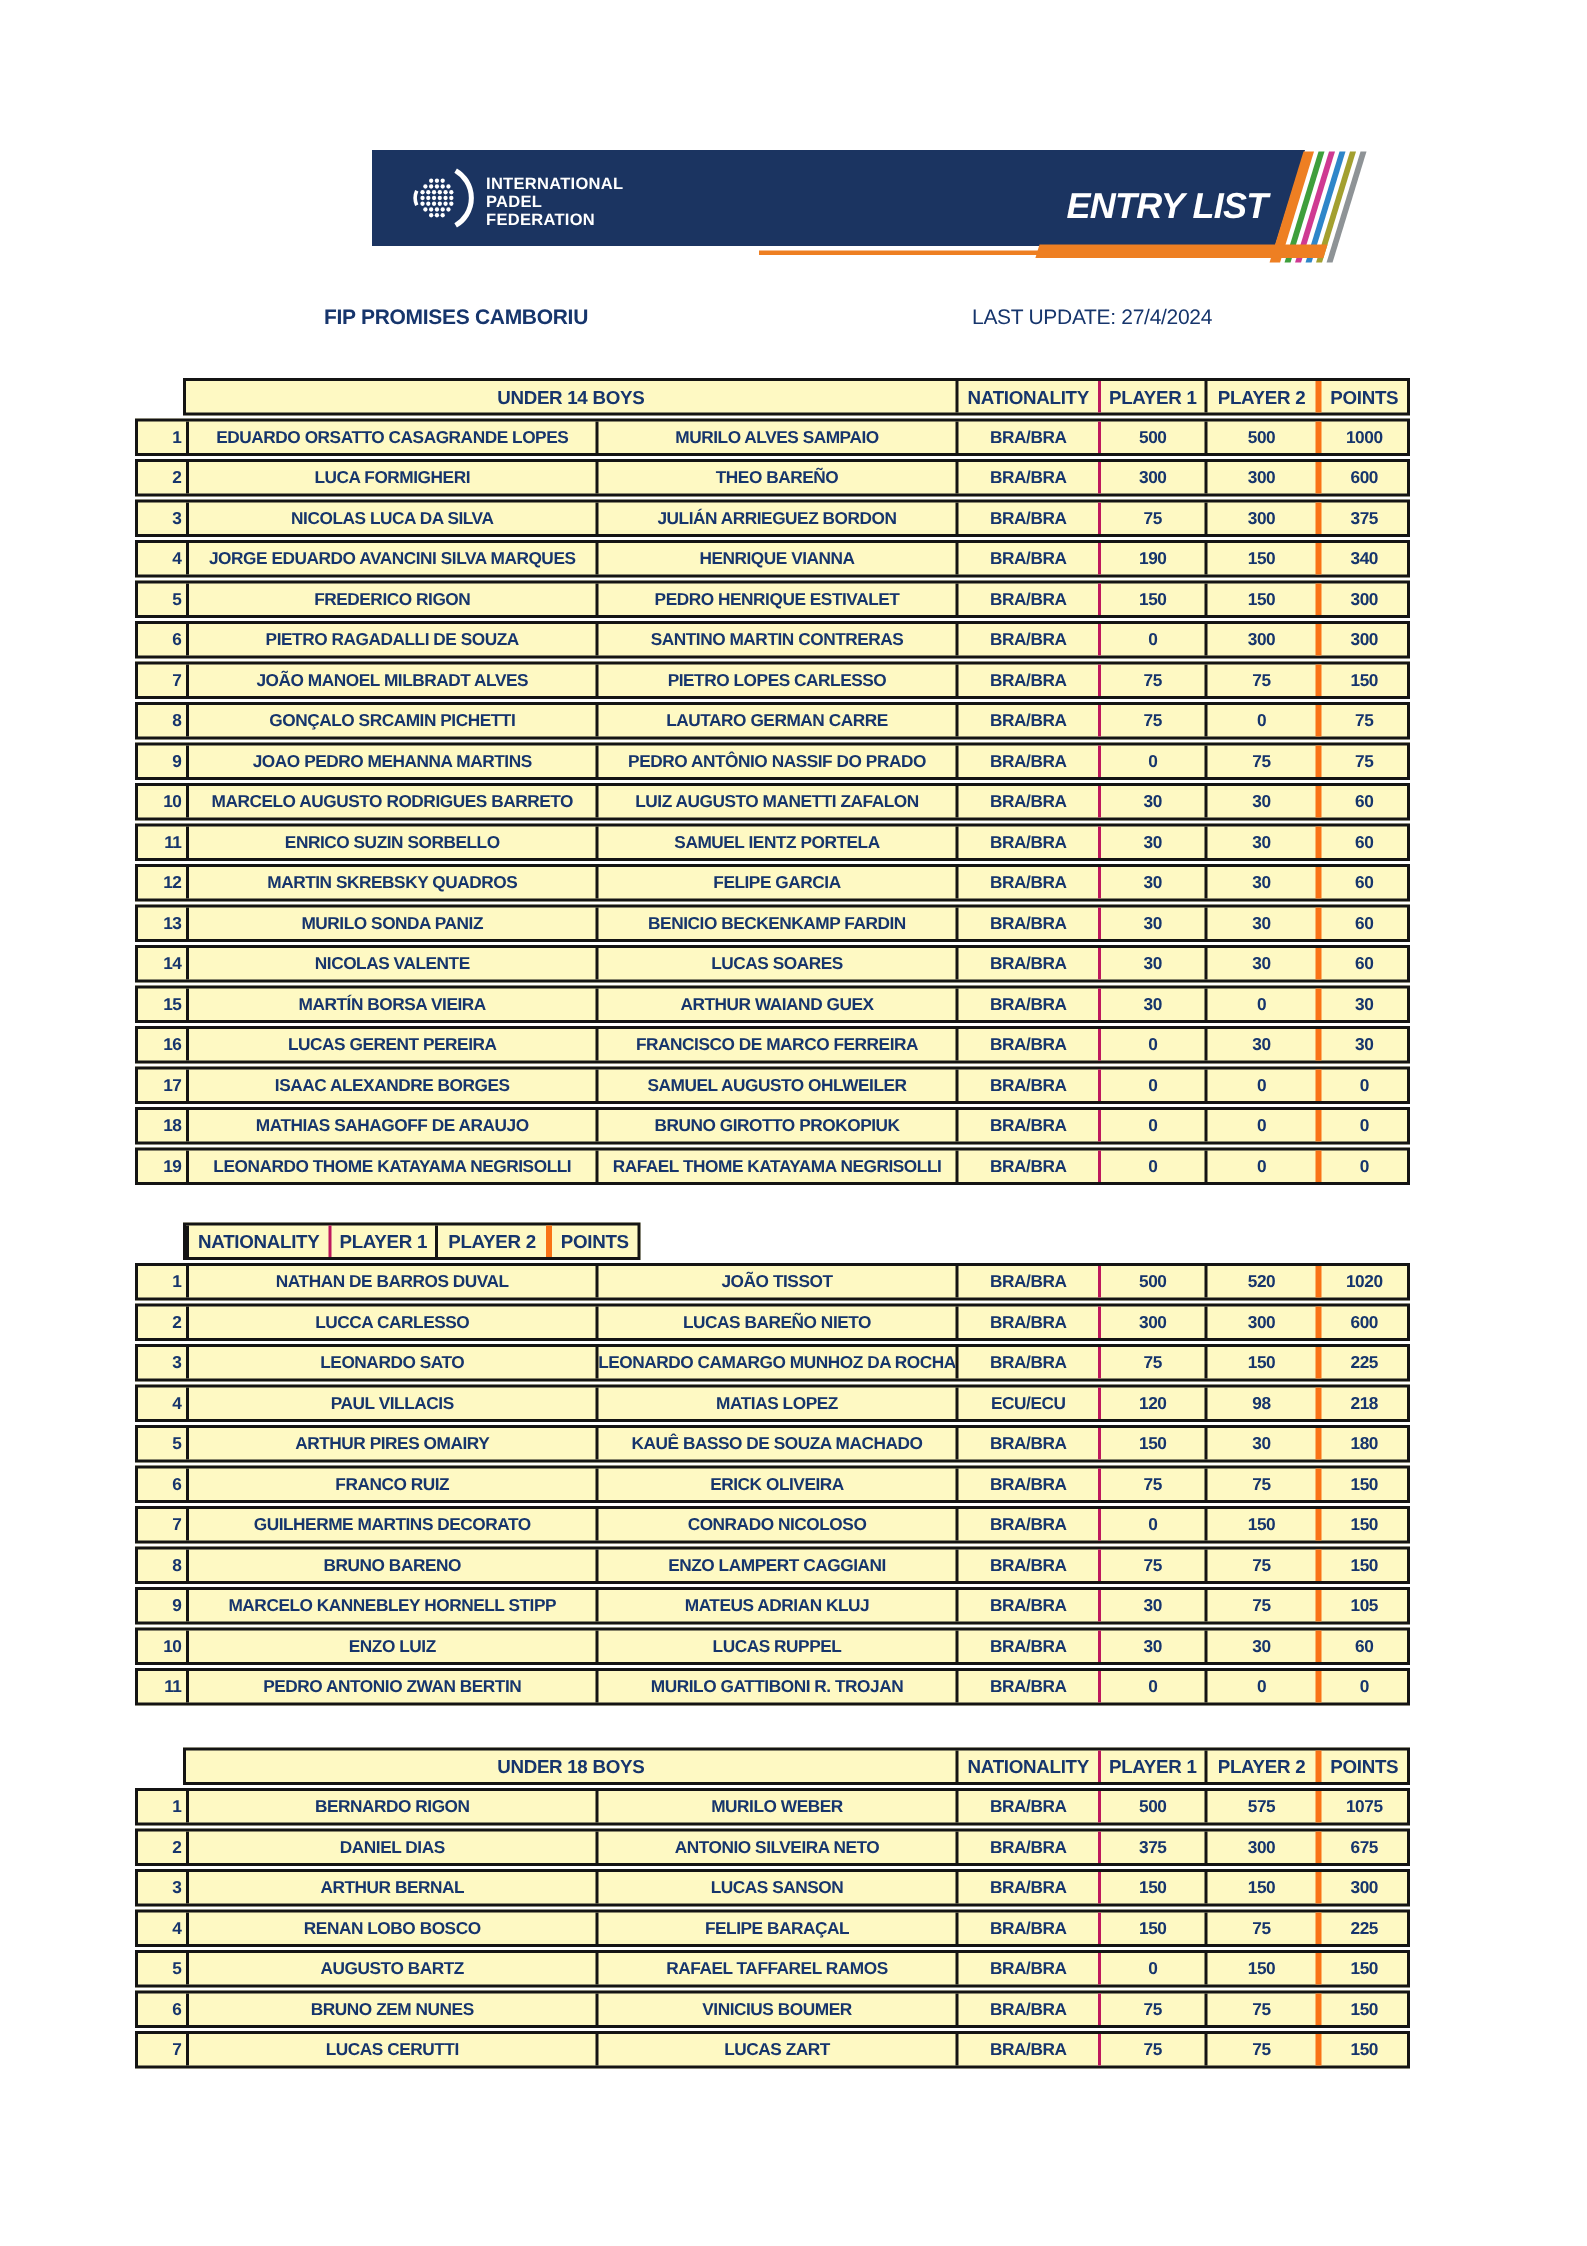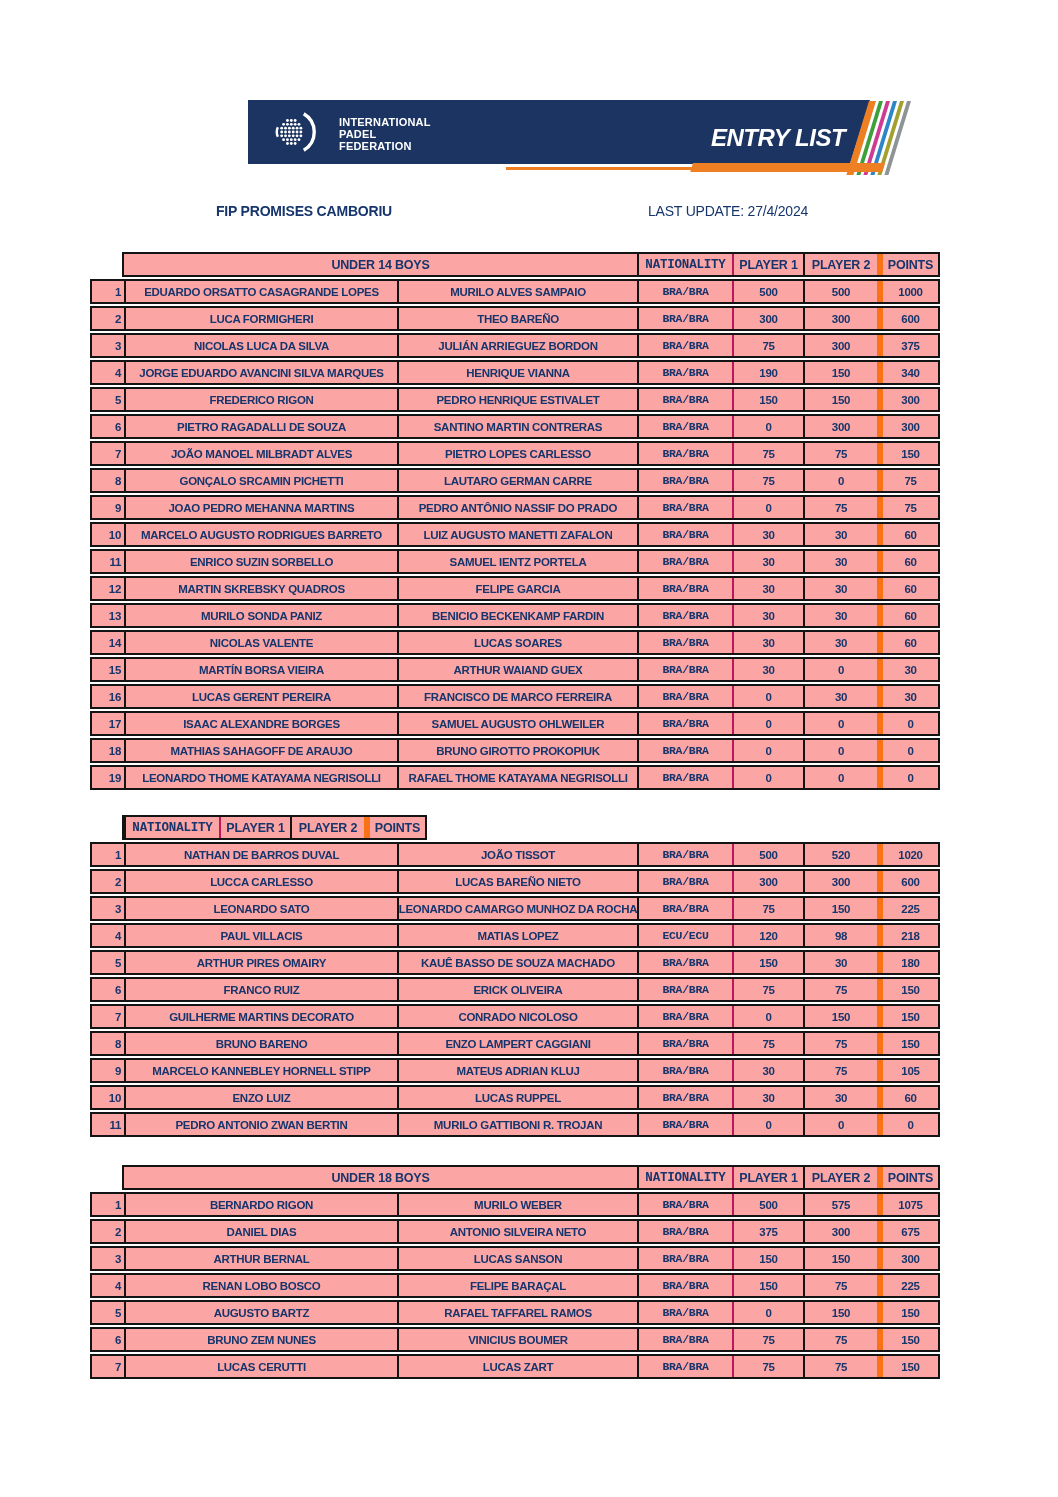--- a/index.html
+++ b/index.html
@@ -27,21 +27,21 @@
   }
   .orange-line{position:absolute;left:258px;top:67px;width:195px;height:3px;background:#ee7f22;}
   .entry-title{
     position:absolute;left:455px;top:24px;width:150px;
     color:#ffffff;font-style:italic;font-weight:bold;
     font-size:24px;letter-spacing:-0.5px;font-stretch:condensed;
     text-align:center;white-space:nowrap;
   }
   .logo{position:absolute;left:26px;top:8px;display:flex;align-items:center;}
   .logo-text{
-    margin-left:17px;color:#ffffff;font-weight:bold;
+    margin-left:2px;color:#ffffff;font-weight:bold;
     font-size:11px;line-height:12px;letter-spacing:0.2px;font-stretch:condensed;
     white-space:nowrap;
   }
 
   
   .event-title{
     position:absolute;left:180px;top:203px;
     font-size:14px;font-weight:bold;letter-spacing:-0.2px;font-stretch:condensed;white-space:nowrap;margin-left:36px;
   }
   .last-update{
@@ -49,37 +49,37 @@
     font-size:14px;font-weight:normal;letter-spacing:-0.2px;font-stretch:condensed;white-space:nowrap;
   }
 
   
   .tbl{position:absolute;left:90px;}
   #t0{top:252px;} #t1{top:815px;} #t2{top:1165px;}
   .hrow{display:flex;margin-bottom:2px;}
   .spacer{width:32px;}
   .hbox,.drow{
     display:flex;height:25px;box-sizing:border-box;
-    border:2px solid #141414;background:#fca5a5;
+    border:2px solid #141414;background:#fef9c3;
   }
   .drow{margin-bottom:2px;}
   .cell{
     display:flex;align-items:center;justify-content:center;
     box-sizing:border-box;height:100%;
     font-weight:bold;font-size:11.5px;letter-spacing:-0.3px;font-stretch:condensed;
     white-space:nowrap;overflow:hidden;color:#16356c;
   }
   .hbox .cell{font-size:12.5px;letter-spacing:-0.2px;}
   .c-num{width:32px;justify-content:flex-end;padding-right:3px;}
   .c-n1{width:273px;border-left:2px solid #141414;}
   .c-n2{width:240px;border-left:2px solid #141414;}
-  .c-nat{width:95px;border-left:2px solid #141414;font-family:Liberation Mono, monospace;}
+  .c-nat{width:95px;border-left:2px solid #141414;}
   .c-p1{width:71px;border-left:2px solid #be185d;}
   .c-p2{width:74px;border-left:2px solid #141414;}
-  .c-pts{width:61px;border-left:6px solid #f97316;}
+  .c-pts{width:61px;border-left:4px solid #f97316;}
   .c-title{width:513px;}
 </style>
 </head>
 <body>
 
 <div class="page">
 
   <div class="banner">
     <div class="banner-navy"></div>
     <div class="stripe s-or" style="background:#ee7f22;"></div>

